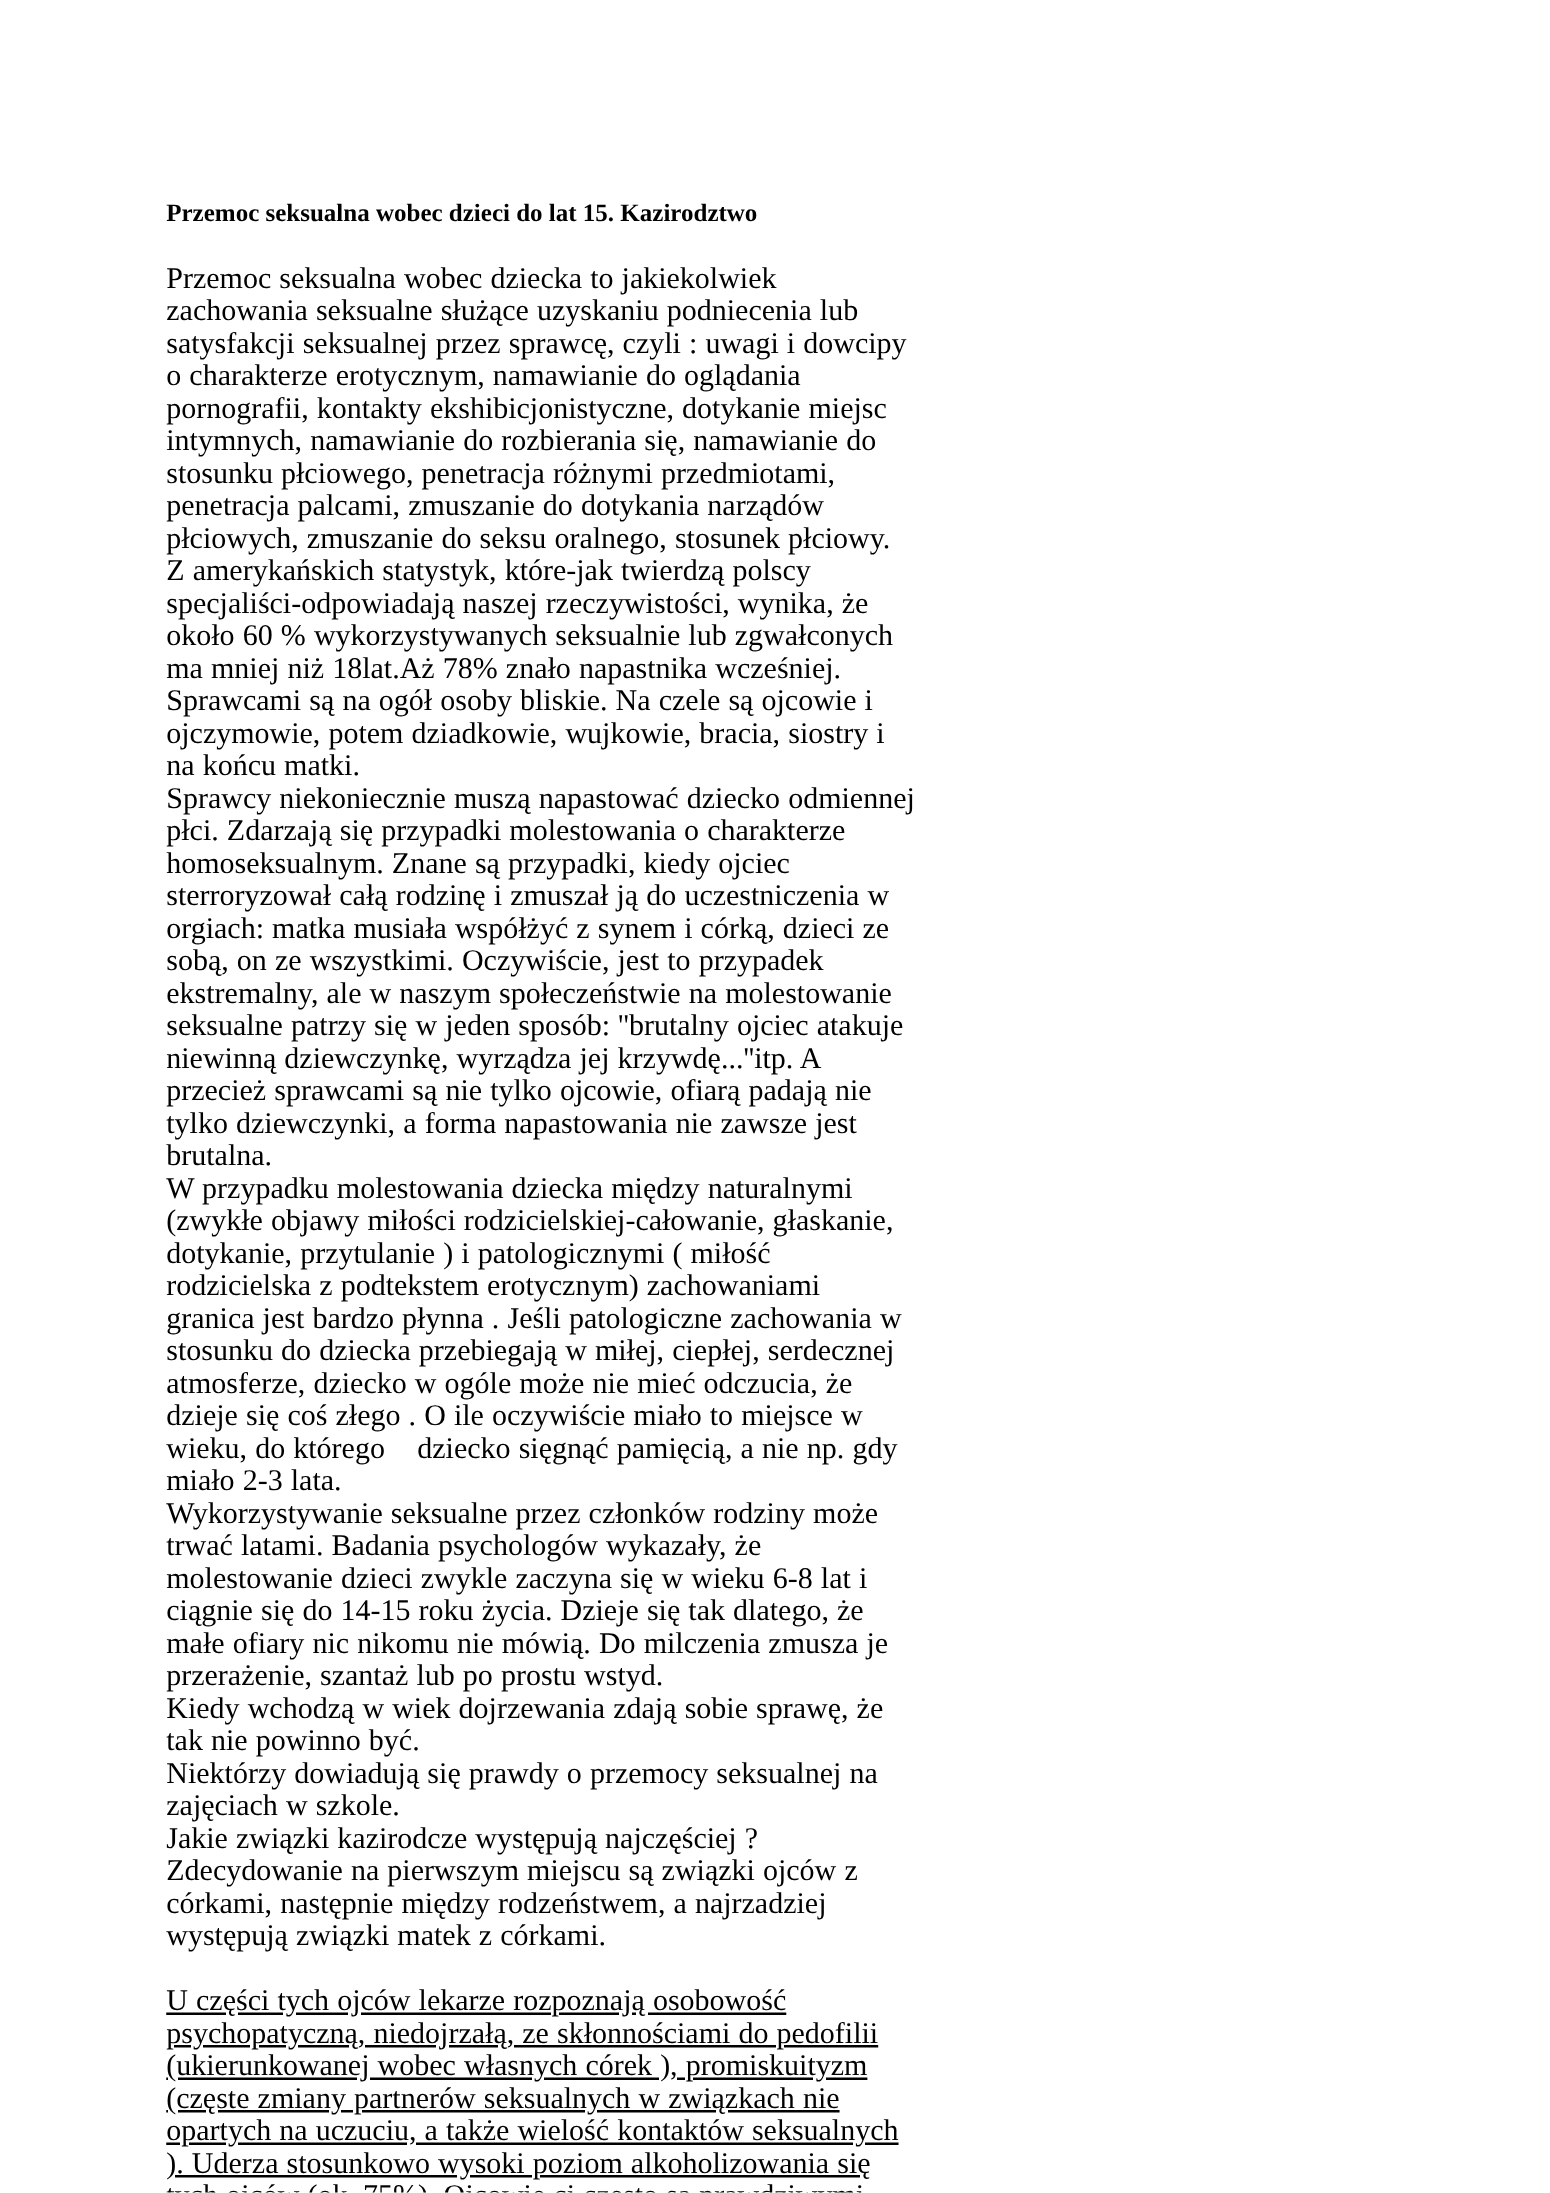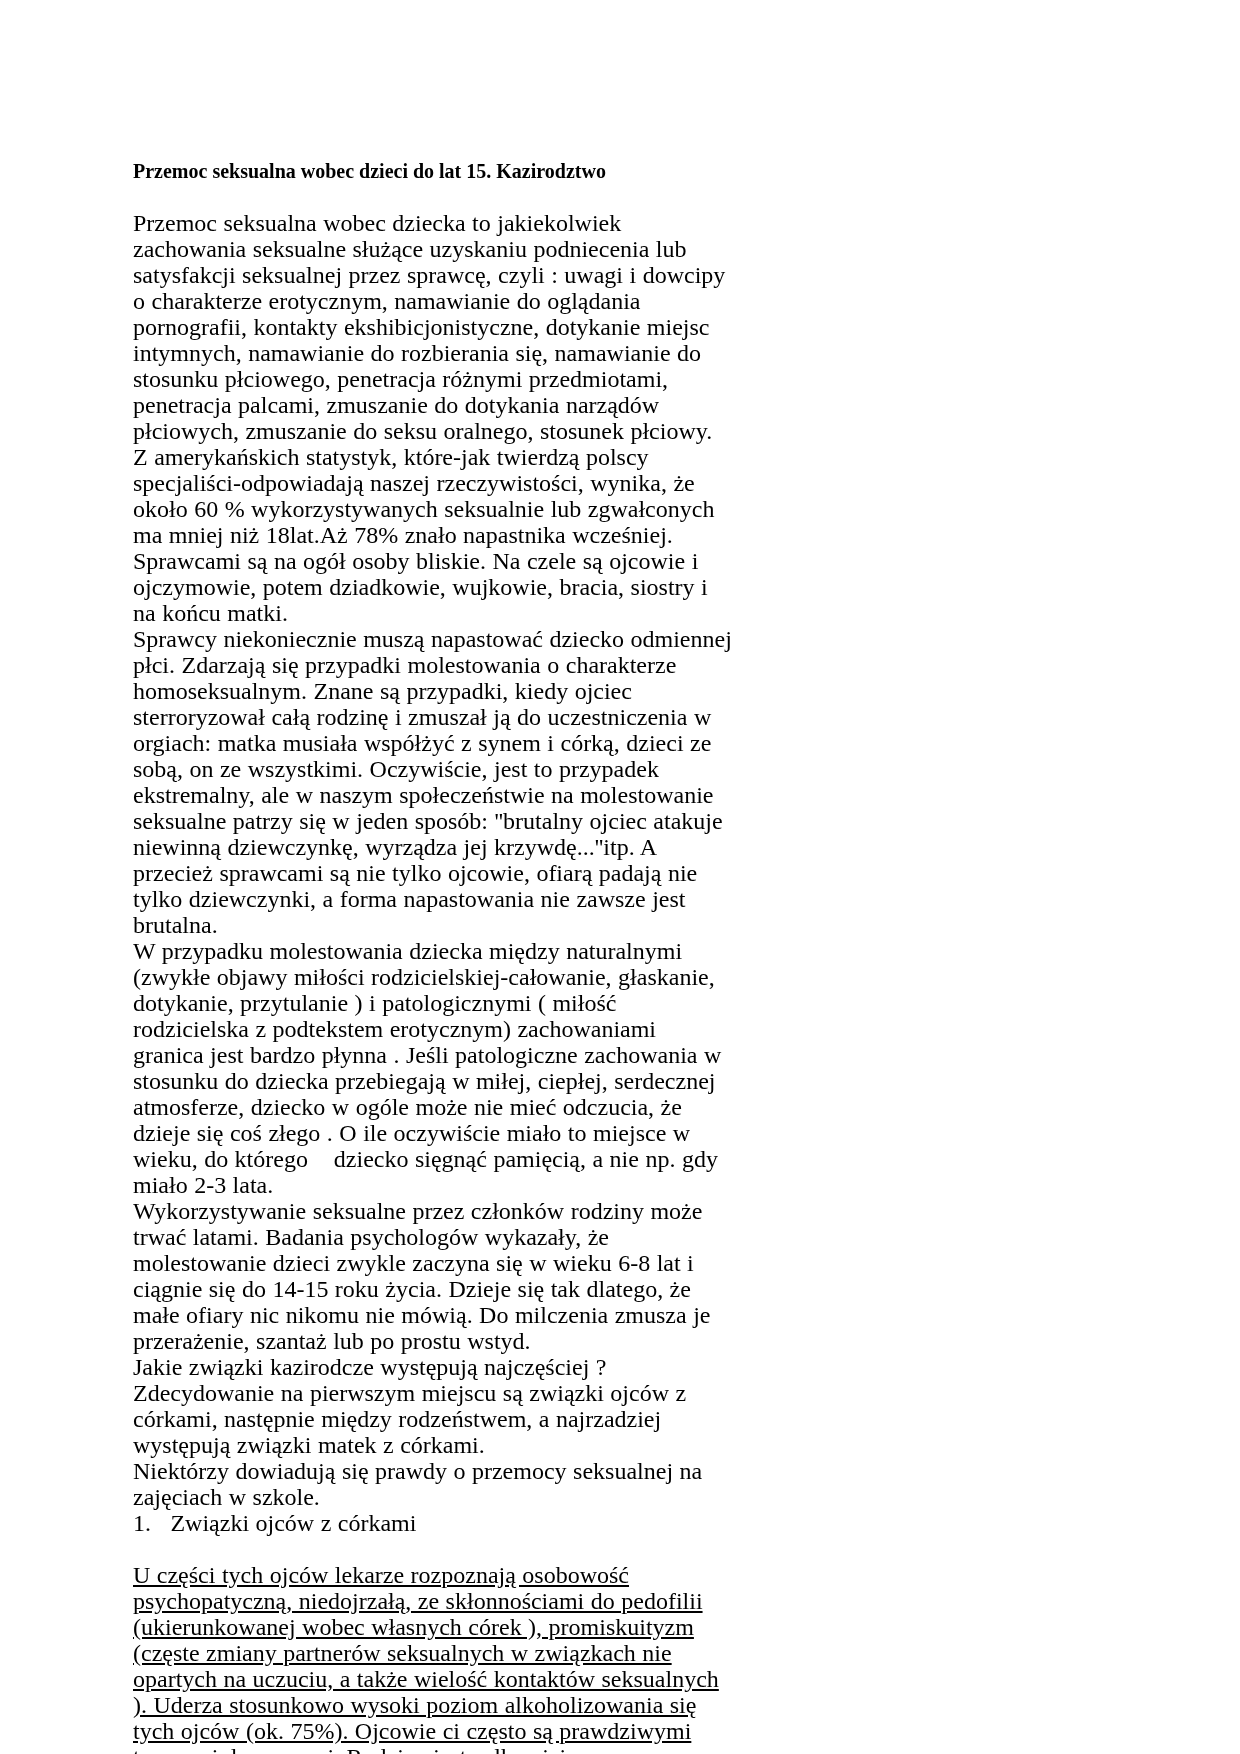--- a/index.html
+++ b/index.html
@@ -43,19 +43,19 @@
 <body>
 
 <div class="page">
   <h1 class="doc-title">Przemoc seksualna wobec dzieci do lat 15. Kazirodztwo</h1>
 
   <p class="para">Przemoc seksualna wobec dziecka to jakiekolwiek zachowania seksualne służące uzyskaniu podniecenia lub satysfakcji seksualnej przez sprawcę, czyli : uwagi i dowcipy o charakterze erotycznym, namawianie do oglądania pornografii, kontakty ekshibicjonistyczne, dotykanie miejsc intymnych, namawianie do rozbierania się, namawianie do stosunku płciowego, penetracja różnymi przedmiotami, penetracja palcami, zmuszanie do dotykania narządów płciowych, zmuszanie do seksu oralnego, stosunek płciowy.</p>
   <p class="para">Z amerykańskich statystyk, które-jak twierdzą polscy specjaliści-odpowiadają naszej rzeczywistości, wynika, że około 60 % wykorzystywanych seksualnie lub zgwałconych ma mniej niż 18lat.Aż 78% znało napastnika wcześniej. Sprawcami są na ogół osoby bliskie. Na czele są ojcowie i ojczymowie, potem dziadkowie, wujkowie, bracia, siostry i na końcu matki.</p>
   <p class="para">Sprawcy niekoniecznie muszą napastować dziecko odmiennej płci. Zdarzają się przypadki molestowania o charakterze homoseksualnym. Znane są przypadki, kiedy ojciec sterroryzował całą rodzinę i zmuszał ją do uczestniczenia w orgiach: matka musiała współżyć z synem i córką, dzieci ze sobą, on ze wszystkimi. Oczywiście, jest to przypadek ekstremalny, ale w naszym społeczeństwie na molestowanie seksualne patrzy się w jeden sposób: ''brutalny ojciec atakuje niewinną dziewczynkę, wyrządza jej krzywdę...''itp. A przecież sprawcami są nie tylko ojcowie, ofiarą padają nie tylko dziewczynki, a forma napastowania nie zawsze jest brutalna.</p>
   <p class="para">W przypadku molestowania dziecka między naturalnymi (zwykłe objawy miłości rodzicielskiej-całowanie, głaskanie, dotykanie, przytulanie ) i patologicznymi ( miłość rodzicielska z podtekstem erotycznym) zachowaniami granica jest bardzo płynna . Jeśli patologiczne zachowania w stosunku do dziecka przebiegają w miłej, ciepłej, serdecznej atmosferze, dziecko w ogóle może nie mieć odczucia, że dzieje się coś złego . O ile oczywiście miało to miejsce w wieku, do którego&nbsp;&nbsp;&nbsp; dziecko sięgnąć pamięcią, a nie np. gdy miało 2-3 lata.</p>
   <p class="para">Wykorzystywanie seksualne przez członków rodziny może trwać latami. Badania psychologów wykazały, że molestowanie dzieci zwykle zaczyna się w wieku 6-8 lat i ciągnie się do 14-15 roku życia. Dzieje się tak dlatego, że małe ofiary nic nikomu nie mówią. Do milczenia zmusza je przerażenie, szantaż lub po prostu wstyd.</p>
+  <p class="para">Kiedy wchodzą w wiek dojrzewania zdają sobie sprawę, że tak nie powinno być.</p>
+  <p class="para">Niektórzy dowiadują się prawdy o przemocy seksualnej na zajęciach w szkole.</p>
   <p class="para">Jakie związki kazirodcze występują najczęściej ? Zdecydowanie na pierwszym miejscu są związki ojców z córkami, następnie między rodzeństwem, a najrzadziej występują związki matek z córkami.</p>
-  <p class="para">Niektórzy dowiadują się prawdy o przemocy seksualnej na zajęciach w szkole.</p>
 
-  <p class="para">1.&nbsp;&nbsp; Związki ojców z córkami</p>
 
   <p class="para gap-before">U części tych ojców lekarze rozpoznają osobowość psychopatyczną, niedojrzałą, ze skłonnościami do pedofilii (ukierunkowanej wobec własnych córek ), promiskuityzm (częste zmiany partnerów seksualnych w związkach nie opartych na uczuciu, a także wielość kontaktów seksualnych ). Uderza stosunkowo wysoki poziom alkoholizowania się tych ojców (ok. 75%). Ojcowie ci często są prawdziwymi tyranami domowymi. Rodzina jest całkowicie mu podporządkowana i uzależniona finansowo. Związki kazirodcze bywają różne, mogą ograniczać się do jednej z córek-najczęściej tej najbardziej biernej, ale spotyka się przypadki współżycia z innymi, a nawet ze wszystkimi. Związki te potrafią trwać przez kilka lat, mają</p>
 </div>
 
 </body></html>

